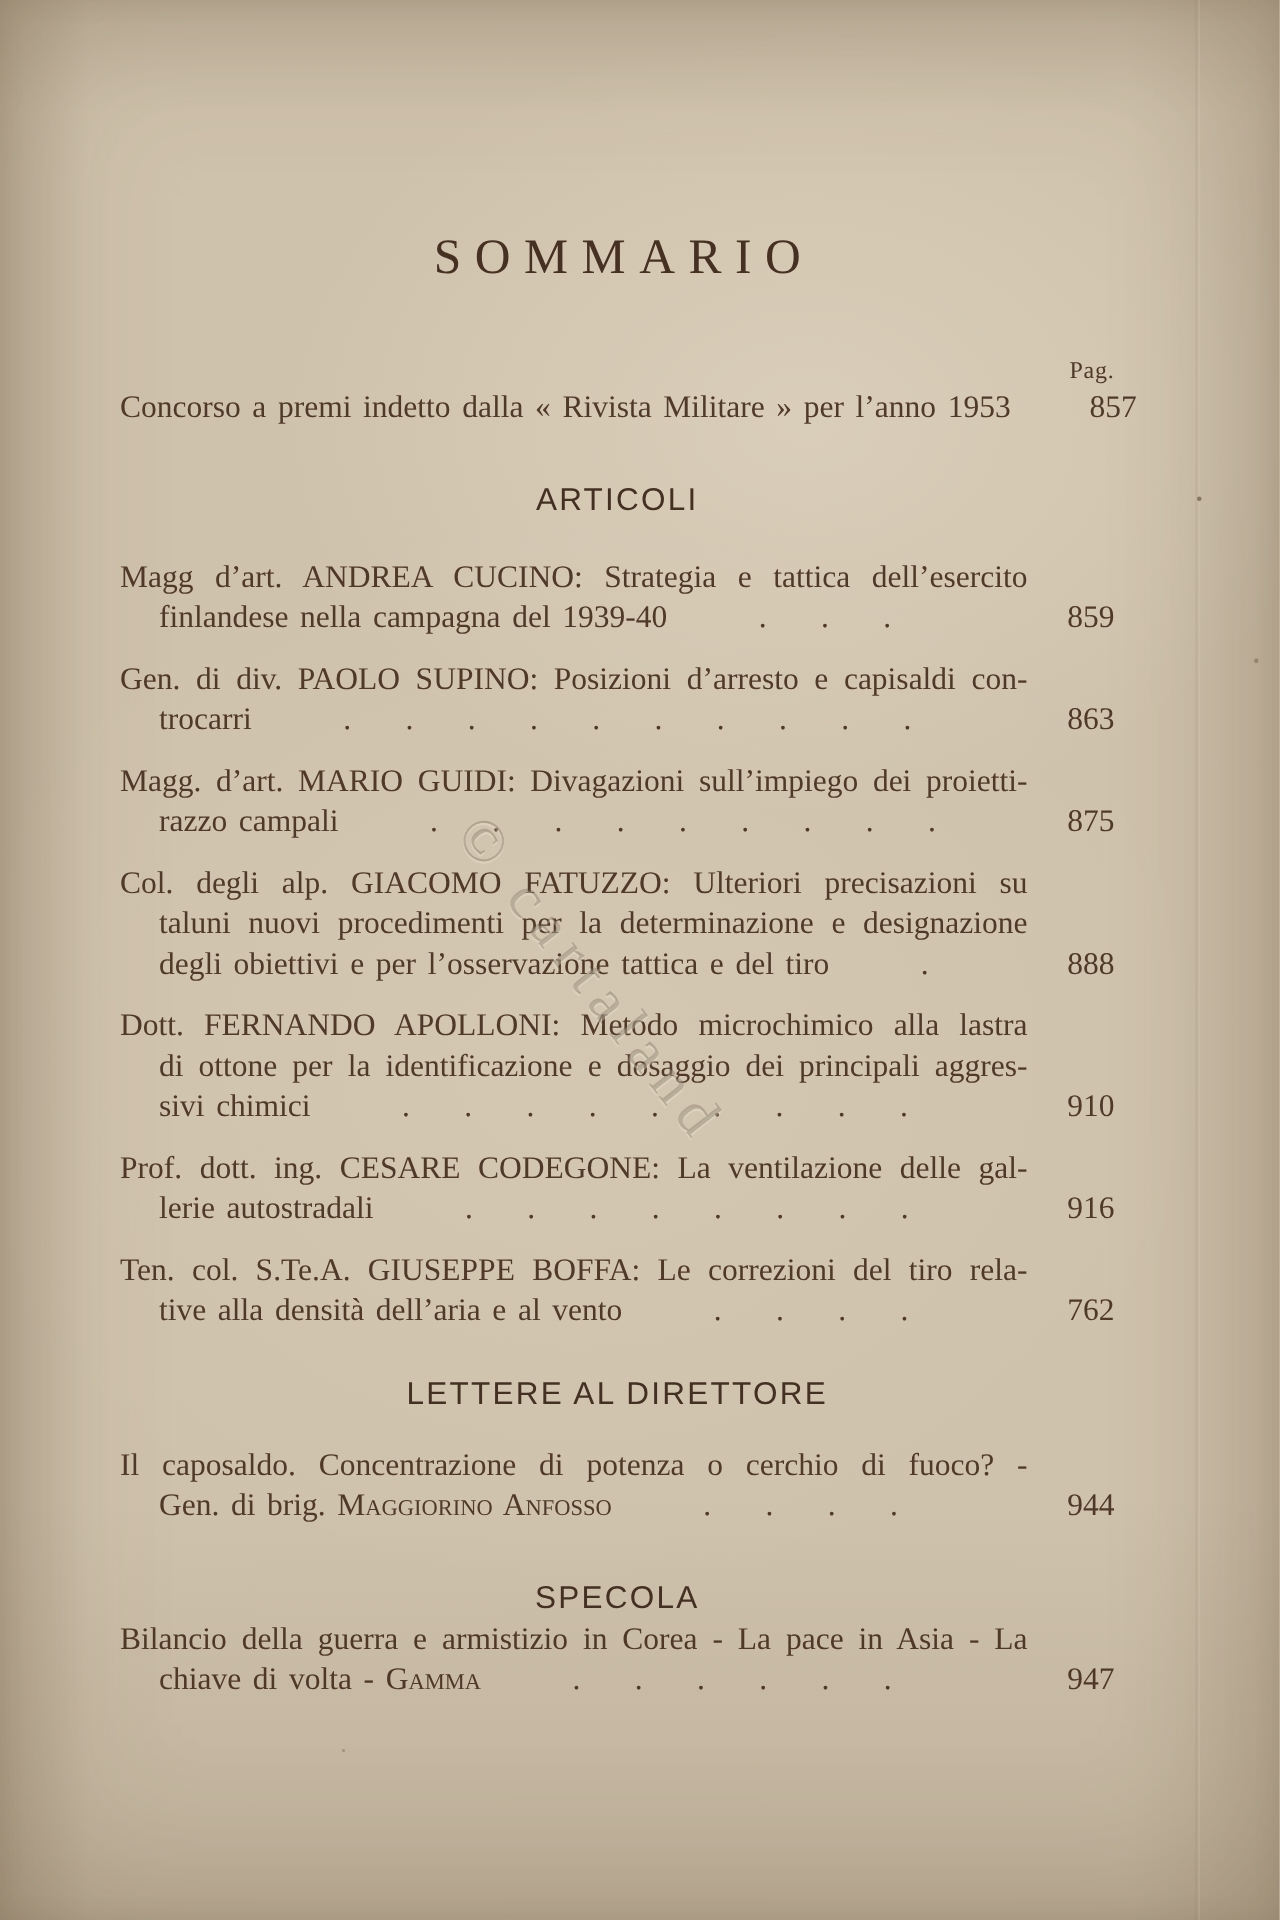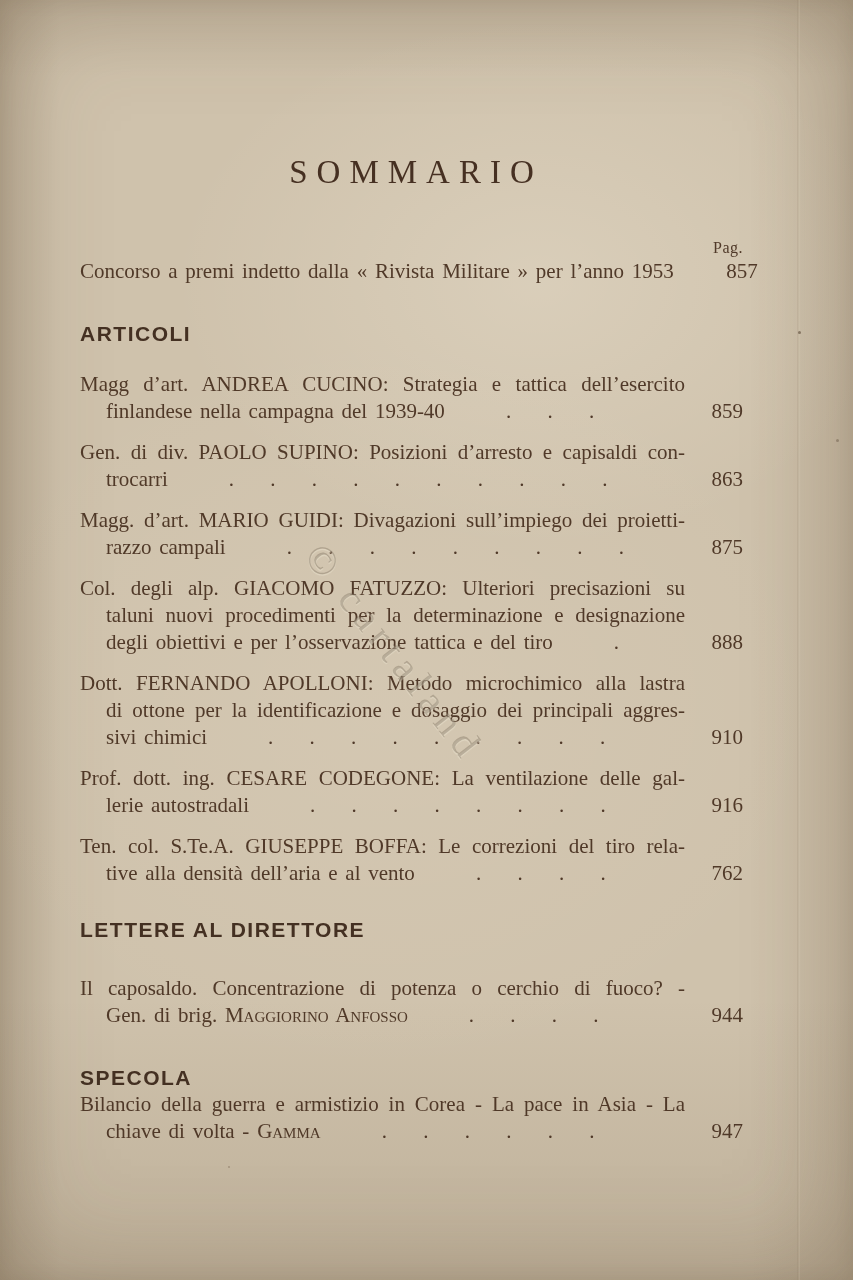--- a/index.html
+++ b/index.html
@@ -41,36 +41,37 @@
     color:rgba(62,40,26,0.95);
   }
   .pag-header{
     margin-top:44px;
     text-align:right;
     font-size:16px;line-height:20px;
     letter-spacing:0.5px;
   }
   .section-heading{
     font-family:"Liberation Sans",sans-serif;
-    font-weight:700;
+    font-weight:400;
     font-size:21px;line-height:26px;
     letter-spacing:1.5px;
+    text-align:center;
     color:rgba(60,40,26,0.95);
   }
   .h-articoli{margin-top:36px;}
   .h-lettere{margin-top:30px;}
   .h-specola{margin-top:36px;}
 
   .entry{
     font-size:21px;line-height:27px;
     word-spacing:2.5px;
   }
   .mt-first{margin-top:24px;}
   .mt-entry{margin-top:14px;}
-  .mt-lettere-entry{margin-top:32px;}
+  .mt-lettere-entry{margin-top:20px;}
   .mt-specola-entry{}
 
   .jline{
     text-align:justify;
     text-align-last:justify;
     margin-right:58px;
     white-space:normal;
   }
   .cont{padding-left:26px;gap:45px;}
   .lastline{display:flex;align-items:center;}

